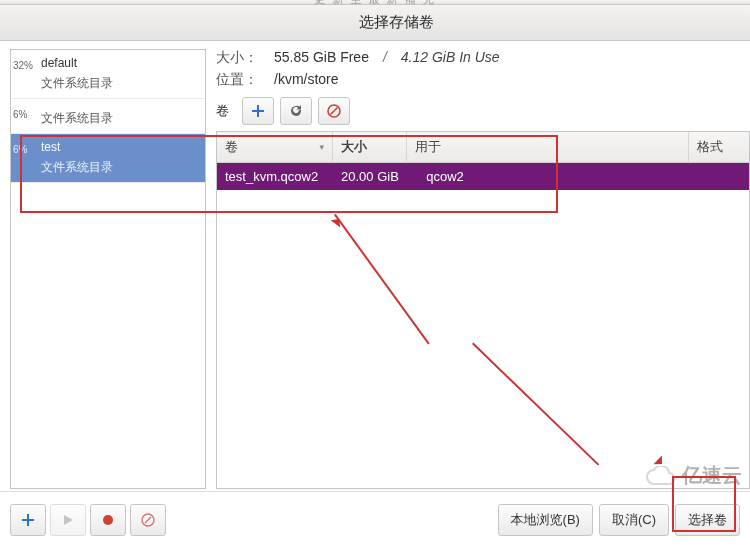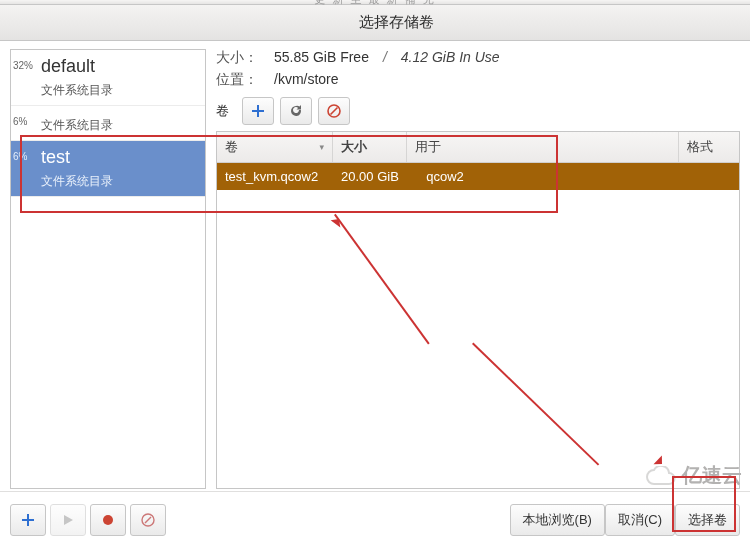--- a/index.html
+++ b/index.html
@@ -37,21 +37,21 @@
     display: flex;
     align-items: center;
     justify-content: center;
     font-size: 15px;
     color: #2e2e2e;
     padding-left: 43px;
   }
   .main {
     display: flex;
     height: 448px;
-    padding: 8px 10px 0 10px;
+    padding: 8px 0 0 10px;
     gap: 10px;
   }
   .pool-list {
     width: 196px;
     border: 1px solid #c6c6c6;
     background: #fff;
     overflow: hidden;
   }
   .pool-item {
     border-bottom: 1px solid #ececec;
@@ -63,21 +63,21 @@
     color: #fff;
   }
   .pool-pct {
     position: absolute;
     left: 2px;
     top: 10px;
     font-size: 10px;
     color: #666;
   }
   .pool-item.selected .pool-pct { color: #e2ecf9; }
-  .pool-name { font-size: 18px; }
+  .pool-name { font-size: 12px; }
   .pool-type { font-size: 12px; color: #555; margin-top:5px;}
   .pool-item.selected .pool-type { color: #eaf1fb; }
 
   .right {
     flex: 1;
     display: flex;
     flex-direction: column;
     min-width: 0;
   }
   .info-row { display: flex; align-items: baseline; gap: 10px; margin-bottom: 4px; font-size: 14px;}
@@ -109,21 +109,21 @@
     color: #444;
     display:flex; align-items:center; justify-content:space-between;
   }
   .th:last-child{border-right:none;}
   .th-vol{width:116px;}
   .th-size{width:74px;font-weight:bold;}
   .th-fmt{width:60px;}
   .th-used{flex:1;}
   .sort-ind { font-size:9px; color:#888; margin-left:4px;}
   .tbody { flex:1; }
-  .trow { display:flex; padding: 6px 8px; color:#fff; background:#a16207; }
+  .trow { display:flex; padding: 6px 8px; color:#fff; background:#701a75; }
   .trow .cell-vol{width:116px;}
   .trow .cell-size{width:74px;}
   .trow .cell-fmt{width:60px;text-align:center;}
   .trow .cell-used{flex:1;}
 
   
   .anno { position:absolute; pointer-events:none; }
   .box1 { left:20px; top:135px; width:538px; height:78px; border:2px solid #c33; }
   .arrowline1 { left:334px; top:215px; width:2px; height:160px; border:none; border-left:2px solid #c33; transform:rotate(-36deg); transform-origin:top left;}
   .ah1 { left:333px; top:213px; width:0;height:0;border:6px solid transparent;border-bottom-color:#c33; transform:rotate(36deg);}
@@ -145,21 +145,21 @@
   .bot-left { display:flex; gap:4px; }
   .bt {
     width:36px; height:32px;
     border:1px solid #c6c6c6;
     background:linear-gradient(#fdfdfd,#eaeaea);
     border-radius:3px;
     display:inline-flex;align-items:center;justify-content:center;
     cursor:pointer;
   }
   .bt.disabled{opacity:.55;cursor:default;}
-  .bot-right { display:flex; gap:0;}
+  .bot-right { display:flex; gap:6px;}
   .btn {
     height:32px;
     border:1px solid #c6c6c6;
     background:linear-gradient(#fdfdfd,#eaeaea);
     border-radius:3px;
     padding:0 12px;
     display:inline-flex;align-items:center;
     cursor:pointer;
     font-size:13px;
   }

